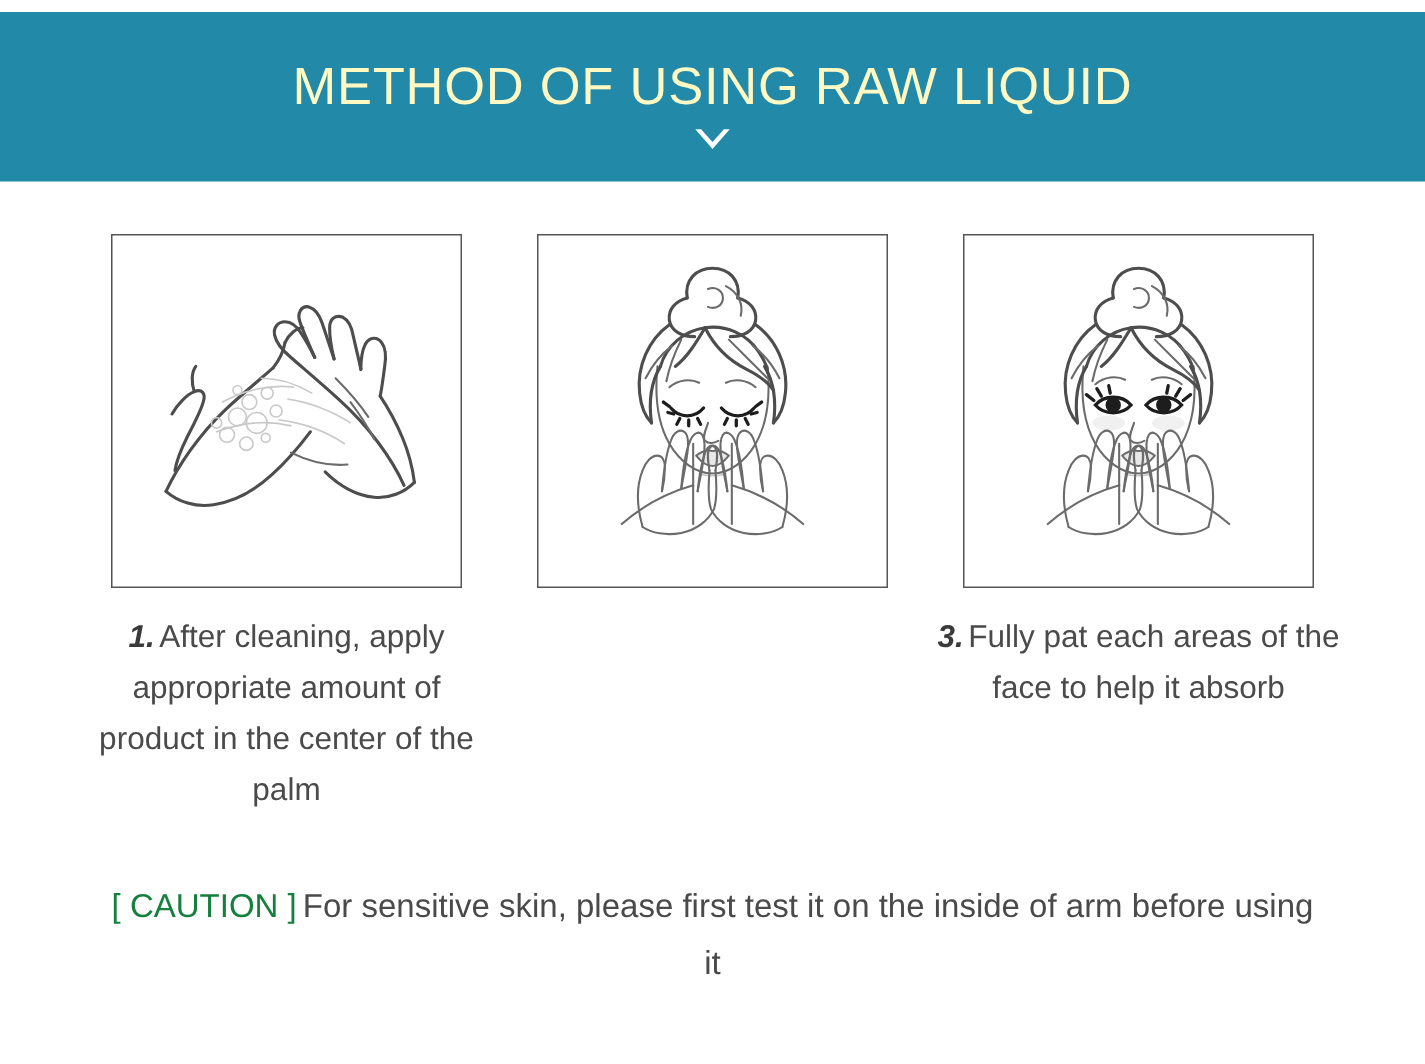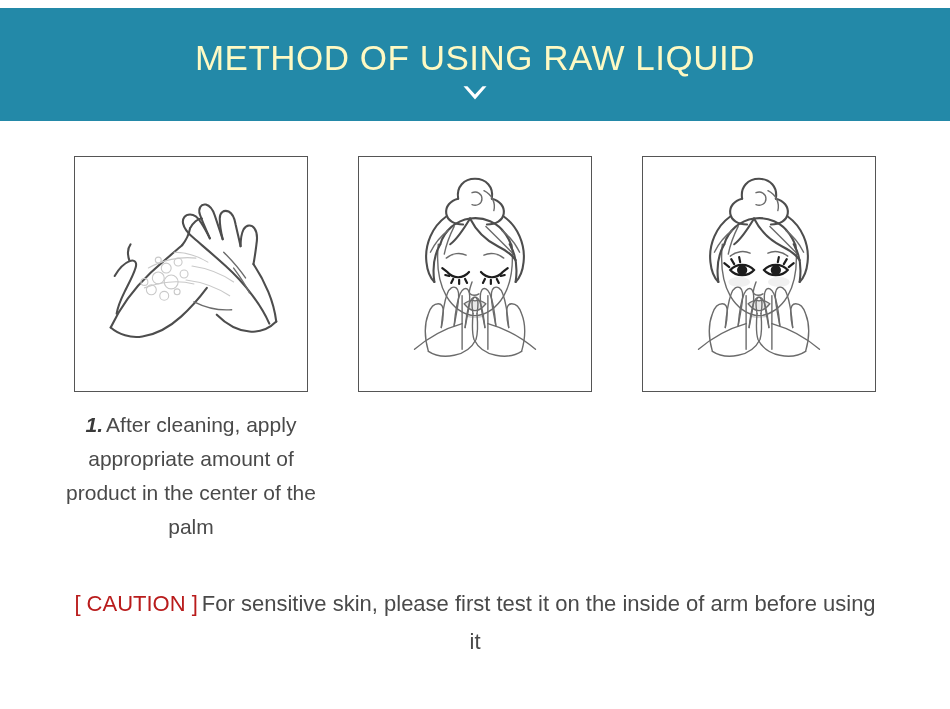--- a/index.html
+++ b/index.html
@@ -109,21 +109,21 @@
     width: 950px;
     text-align: center;
     padding: 0 70px;
     box-sizing: border-box;
     font-size: 22px;
     line-height: 38px;
     color: #4a4a4a;
     font-family: "Liberation Sans", "DejaVu Sans", sans-serif;
   }
   .caution-label {
-    color: #b91c1c;
+    color: #15803d;
     margin-right: 4px;
   }
 
   
   .ln {
     fill: none;
     stroke: #4d4d4d;
     stroke-width: 2.1;
     stroke-linecap: round;
     stroke-linejoin: round;
@@ -390,20 +390,23 @@
           <path class="ln-thin" d="M151 172 C150 160 148 146 145 138 C143 132 139 130 136 132
                                    C133 134 133 140 134 147 C135 155 137 164 138 170"></path>
           <path class="ln-thin" d="M138 170 C137 158 135 145 132 138 C130 133 126 131 124 134
                                    C122 137 122 143 123 150 C124 158 126 166 127 172"></path>
           <path class="ln-thin" d="M127 172 C126 162 124 152 122 146 C120 141 117 140 115 143
                                    C113 146 114 152 115 158"></path>
           <path class="ln-thin" d="M164 196 C158 200 148 202 138 200 C128 198 120 192 116 184
                                    C114 178 114 170 115 158"></path>
         </svg>
       </div>
+      <div class="step-caption">
+        <span class="step-num">3.</span><span>Fully pat each areas of the face to help it absorb</span>
+      </div>
     </div>
 
   </div>
 
   <div class="caution">
     <span class="caution-label">[ CAUTION ]</span><span>For sensitive skin, please first test it on the inside of arm before using it</span>
   </div>
 
 </div>
 

